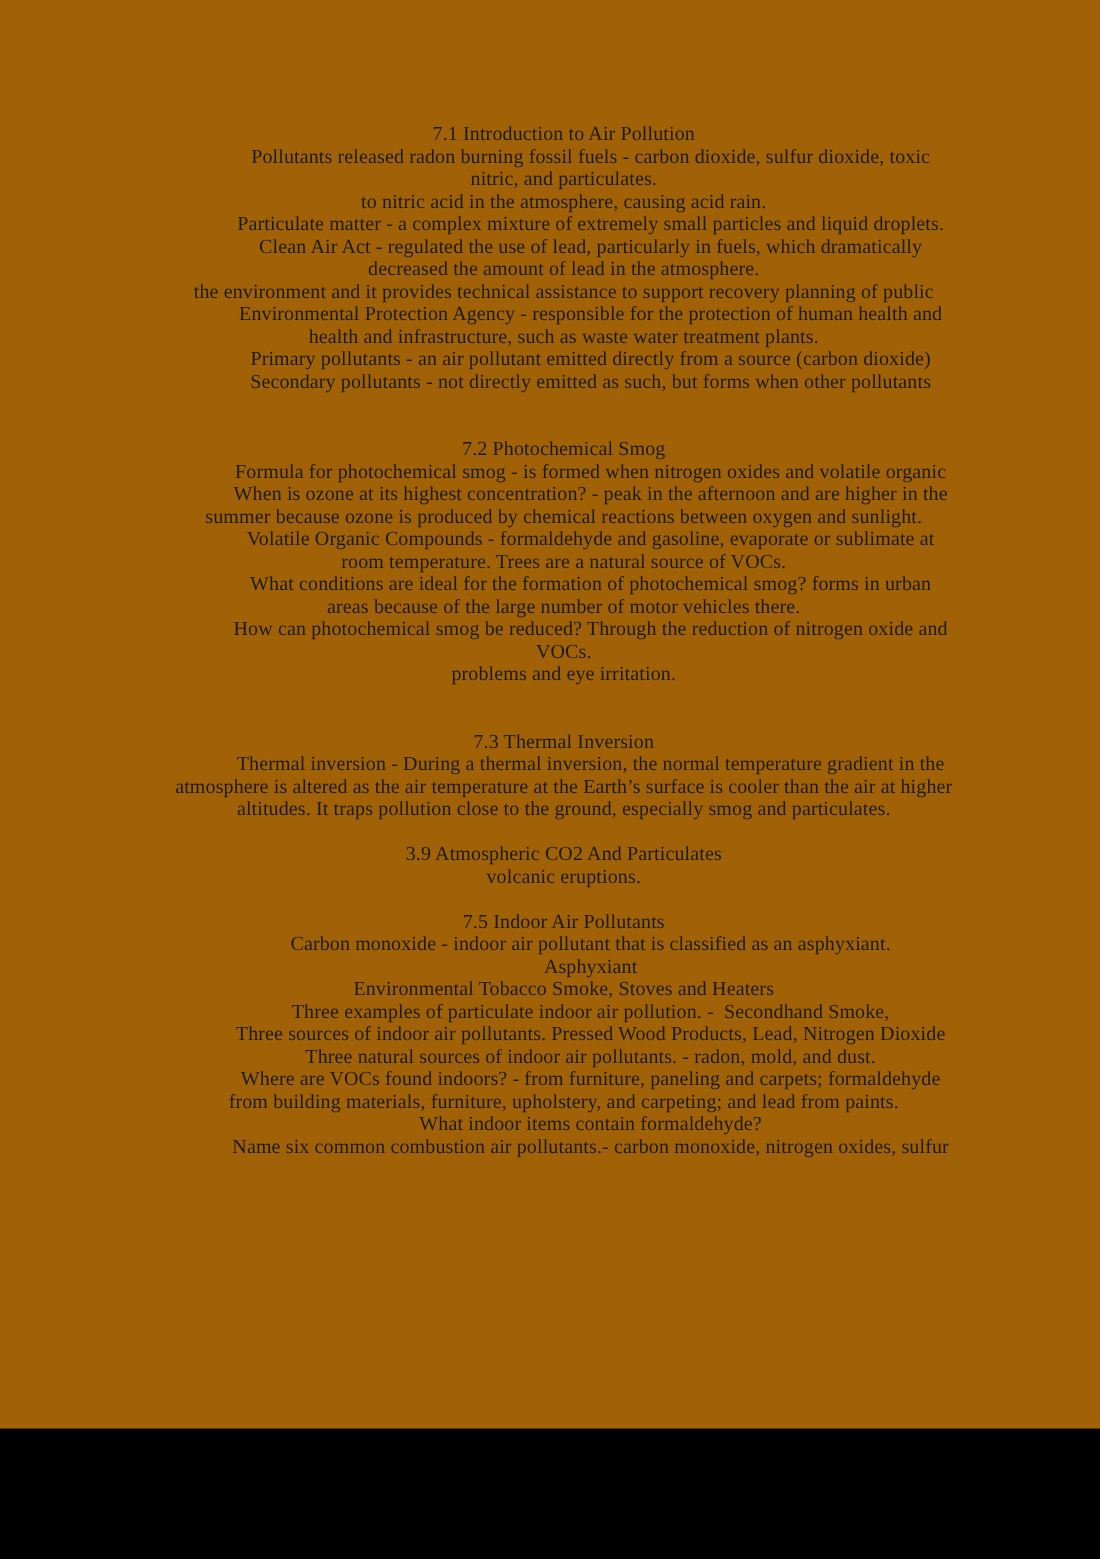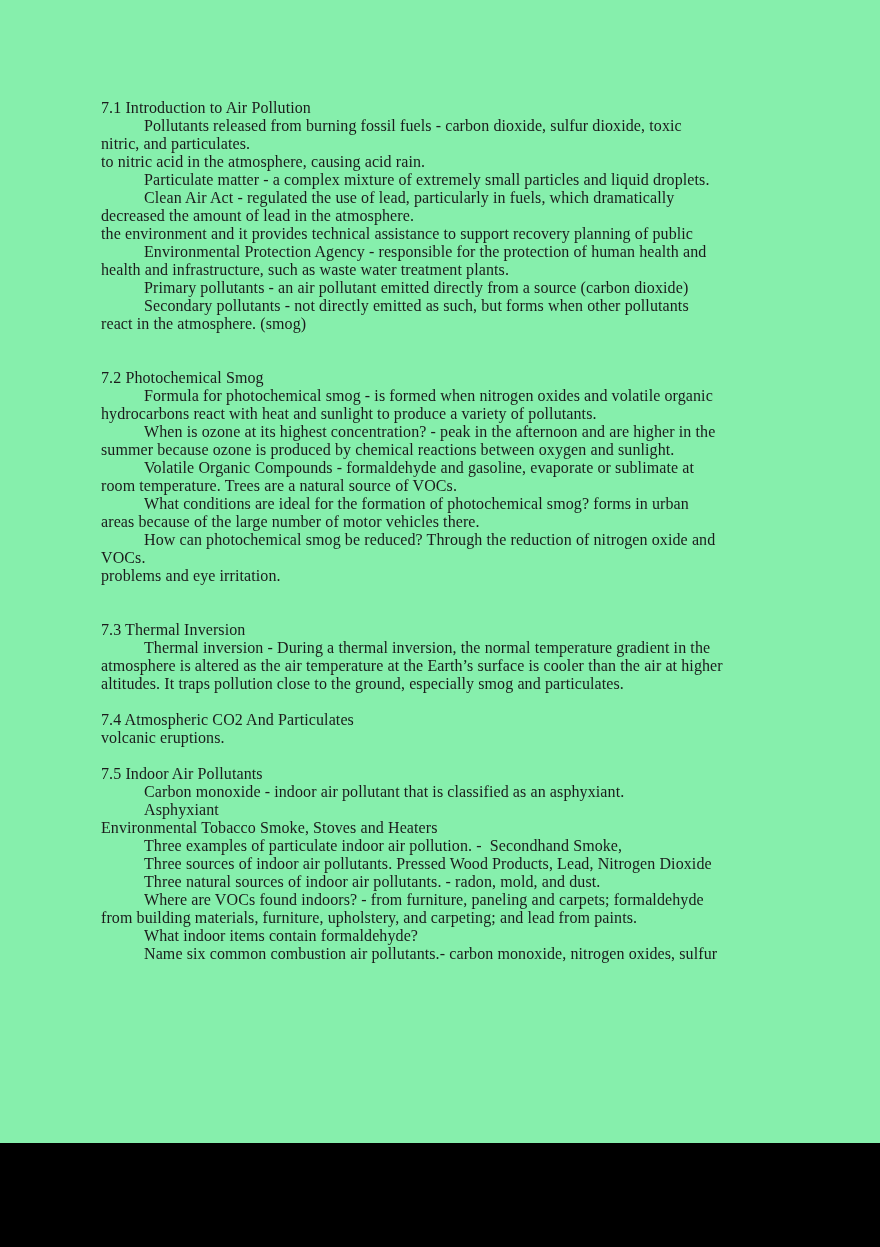--- a/index.html
+++ b/index.html
@@ -12,22 +12,23 @@
     background: #000000;
     overflow: hidden;
     position: relative;
   }
   .page {
     position: absolute;
     top: 0;
     left: 0;
     width: 880px;
     height: 1143px;
-    background: #86efac;
+    background: #a16207;
     overflow: hidden;
+    text-align: center;
   }
   .doc-content {
     padding: 99px 0 0 101px;
     width: 700px;
   }
   .line {
     font-family: "Liberation Serif", "DejaVu Serif", serif;
     font-size: 16px;
     line-height: 18px;
     height: 18px;
@@ -49,52 +50,50 @@
     height: 104px;
     background: #000000;
   }
 </style>
 </head>
 <body>
 
 <div class="page">
   <div class="doc-content" id="doc-content">
       <div class="line heading">7.1 Introduction to Air Pollution</div>
-      <div class="line indent">Pollutants released from burning fossil fuels - carbon dioxide, sulfur dioxide, toxic</div>
+      <div class="line indent">Pollutants released radon burning fossil fuels - carbon dioxide, sulfur dioxide, toxic</div>
       <div class="line">nitric, and particulates.</div>
       <div class="line">to nitric acid in the atmosphere, causing acid rain.</div>
       <div class="line indent">Particulate matter - a complex mixture of extremely small particles and liquid droplets.</div>
       <div class="line indent">Clean Air Act - regulated the use of lead, particularly in fuels, which dramatically</div>
       <div class="line">decreased the amount of lead in the atmosphere.</div>
       <div class="line">the environment and it provides technical assistance to support recovery planning of public</div>
       <div class="line indent">Environmental Protection Agency - responsible for the protection of human health and</div>
       <div class="line">health and infrastructure, such as waste water treatment plants.</div>
       <div class="line indent">Primary pollutants - an air pollutant emitted directly from a source (carbon dioxide)</div>
       <div class="line indent">Secondary pollutants - not directly emitted as such, but forms when other pollutants</div>
-      <div class="line">react in the atmosphere. (smog)</div>
       <div class="spacer" style="height: 36px;"></div>
       <div class="line heading">7.2 Photochemical Smog</div>
       <div class="line indent">Formula for photochemical smog - is formed when nitrogen oxides and volatile organic</div>
-      <div class="line">hydrocarbons react with heat and sunlight to produce a variety of pollutants.</div>
       <div class="line indent">When is ozone at its highest concentration? - peak in the afternoon and are higher in the</div>
       <div class="line">summer because ozone is produced by chemical reactions between oxygen and sunlight.</div>
       <div class="line indent">Volatile Organic Compounds - formaldehyde and gasoline, evaporate or sublimate at</div>
       <div class="line">room temperature. Trees are a natural source of VOCs.</div>
       <div class="line indent">What conditions are ideal for the formation of photochemical smog? forms in urban</div>
       <div class="line">areas because of the large number of motor vehicles there.</div>
       <div class="line indent">How can photochemical smog be reduced? Through the reduction of nitrogen oxide and</div>
       <div class="line">VOCs.</div>
       <div class="line">problems and eye irritation.</div>
       <div class="spacer" style="height: 36px;"></div>
       <div class="line heading">7.3 Thermal Inversion</div>
       <div class="line indent">Thermal inversion - During a thermal inversion, the normal temperature gradient in the</div>
       <div class="line">atmosphere is altered as the air temperature at the Earth’s surface is cooler than the air at higher</div>
       <div class="line">altitudes. It traps pollution close to the ground, especially smog and particulates.</div>
       <div class="spacer" style="height: 18px;"></div>
-      <div class="line heading">7.4 Atmospheric CO2 And Particulates</div>
+      <div class="line heading">3.9 Atmospheric CO2 And Particulates</div>
       <div class="line">volcanic eruptions.</div>
       <div class="spacer" style="height: 18px;"></div>
       <div class="line heading">7.5 Indoor Air Pollutants</div>
       <div class="line indent">Carbon monoxide - indoor air pollutant that is classified as an asphyxiant.</div>
       <div class="line indent">Asphyxiant</div>
       <div class="line">Environmental Tobacco Smoke, Stoves and Heaters</div>
       <div class="line indent">Three examples of particulate indoor air pollution. -  Secondhand Smoke,</div>
       <div class="line indent">Three sources of indoor air pollutants. Pressed Wood Products, Lead, Nitrogen Dioxide</div>
       <div class="line indent">Three natural sources of indoor air pollutants. - radon, mold, and dust.</div>
       <div class="line indent">Where are VOCs found indoors? - from furniture, paneling and carpets; formaldehyde</div>

